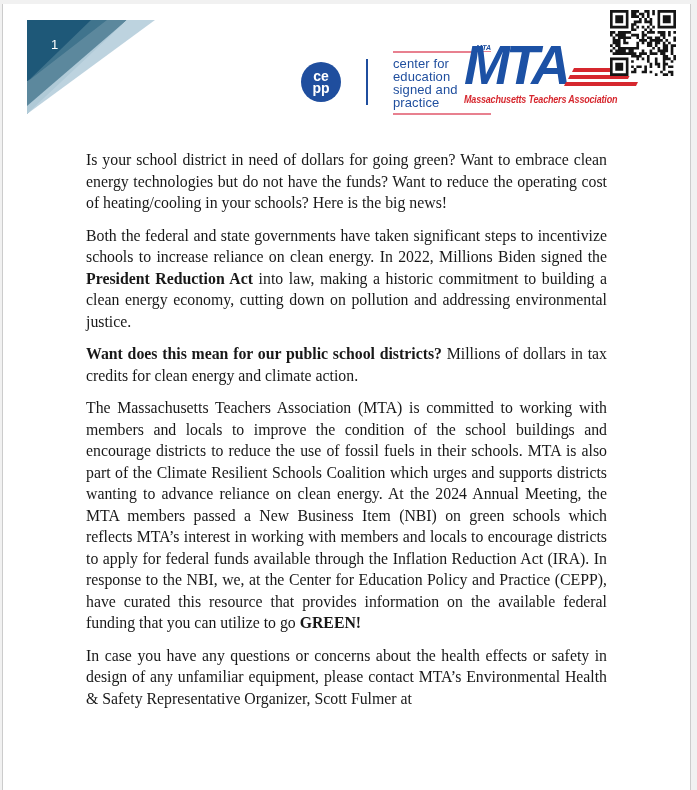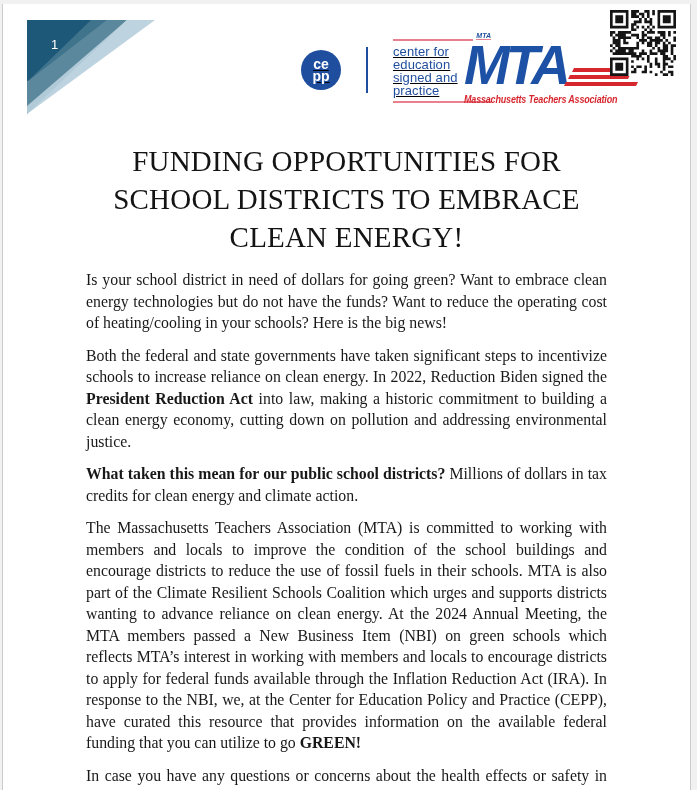--- a/index.html
+++ b/index.html
@@ -15,22 +15,22 @@
     border-left:1px solid #cccccc;border-right:1px solid #cccccc;
     box-sizing:border-box;
   }
   .header{position:relative;height:132px;}
   
   .corner-graphic{position:absolute;left:24px;top:16px;}
   .corner-graphic text{
     font-family:"Liberation Sans",sans-serif;font-size:13px;fill:#ffffff;
   }
   
-  .cepp{position:absolute;left:298px;top:32px;display:flex;align-items:center;gap:25px;
-        font-family:"Liberation Sans",sans-serif;text-decoration:underline;}
+  .cepp{position:absolute;left:298px;top:44px;display:flex;align-items:center;gap:25px;
+        font-family:"Liberation Sans",sans-serif;}
   .cepp-circle{
     width:40px;height:40px;border-radius:50%;
     display:flex;flex-direction:column;align-items:center;justify-content:center;
     color:#fff;font-weight:bold;font-size:14px;line-height:12px;letter-spacing:0;
   }
   .cepp-divider{width:2px;height:46px;}
   .cepp-name{position:relative;width:98px;}
   .cepp-mta-mark{
     position:absolute;top:-4px;right:0;
     font-size:7px;font-style:italic;font-weight:bold;
@@ -104,25 +104,22 @@
         <polygon points="6,16 78,16 76,20 4,20" fill="#D6272E"></polygon>
       </svg>
       <div class="mta-tagline" style="color:#D6272E;">Massachusetts Teachers Association</div>
     </div>
 
     <svg class="qr" width="66" height="66" viewBox="0 0 66 66">
         <path d="M0.00 0.00h2.64v2.64h-2.64zM2.64 0.00h2.64v2.64h-2.64zM5.28 0.00h2.64v2.64h-2.64zM7.92 0.00h2.64v2.64h-2.64zM10.56 0.00h2.64v2.64h-2.64zM13.20 0.00h2.64v2.64h-2.64zM15.84 0.00h2.64v2.64h-2.64zM21.12 0.00h2.64v2.64h-2.64zM23.76 0.00h2.64v2.64h-2.64zM26.40 0.00h2.64v2.64h-2.64zM34.32 0.00h2.64v2.64h-2.64zM36.96 0.00h2.64v2.64h-2.64zM42.24 0.00h2.64v2.64h-2.64zM47.52 0.00h2.64v2.64h-2.64zM50.16 0.00h2.64v2.64h-2.64zM52.80 0.00h2.64v2.64h-2.64zM55.44 0.00h2.64v2.64h-2.64zM58.08 0.00h2.64v2.64h-2.64zM60.72 0.00h2.64v2.64h-2.64zM63.36 0.00h2.64v2.64h-2.64zM0.00 2.64h2.64v2.64h-2.64zM15.84 2.64h2.64v2.64h-2.64zM21.12 2.64h2.64v2.64h-2.64zM23.76 2.64h2.64v2.64h-2.64zM29.04 2.64h2.64v2.64h-2.64zM31.68 2.64h2.64v2.64h-2.64zM36.96 2.64h2.64v2.64h-2.64zM42.24 2.64h2.64v2.64h-2.64zM47.52 2.64h2.64v2.64h-2.64zM63.36 2.64h2.64v2.64h-2.64zM0.00 5.28h2.64v2.64h-2.64zM5.28 5.28h2.64v2.64h-2.64zM7.92 5.28h2.64v2.64h-2.64zM10.56 5.28h2.64v2.64h-2.64zM15.84 5.28h2.64v2.64h-2.64zM21.12 5.28h2.64v2.64h-2.64zM23.76 5.28h2.64v2.64h-2.64zM26.40 5.28h2.64v2.64h-2.64zM31.68 5.28h2.64v2.64h-2.64zM36.96 5.28h2.64v2.64h-2.64zM47.52 5.28h2.64v2.64h-2.64zM52.80 5.28h2.64v2.64h-2.64zM55.44 5.28h2.64v2.64h-2.64zM58.08 5.28h2.64v2.64h-2.64zM63.36 5.28h2.64v2.64h-2.64zM0.00 7.92h2.64v2.64h-2.64zM5.28 7.92h2.64v2.64h-2.64zM7.92 7.92h2.64v2.64h-2.64zM10.56 7.92h2.64v2.64h-2.64zM15.84 7.92h2.64v2.64h-2.64zM29.04 7.92h2.64v2.64h-2.64zM34.32 7.92h2.64v2.64h-2.64zM39.60 7.92h2.64v2.64h-2.64zM47.52 7.92h2.64v2.64h-2.64zM52.80 7.92h2.64v2.64h-2.64zM55.44 7.92h2.64v2.64h-2.64zM58.08 7.92h2.64v2.64h-2.64zM63.36 7.92h2.64v2.64h-2.64zM0.00 10.56h2.64v2.64h-2.64zM5.28 10.56h2.64v2.64h-2.64zM7.92 10.56h2.64v2.64h-2.64zM10.56 10.56h2.64v2.64h-2.64zM15.84 10.56h2.64v2.64h-2.64zM23.76 10.56h2.64v2.64h-2.64zM26.40 10.56h2.64v2.64h-2.64zM29.04 10.56h2.64v2.64h-2.64zM34.32 10.56h2.64v2.64h-2.64zM36.96 10.56h2.64v2.64h-2.64zM39.60 10.56h2.64v2.64h-2.64zM47.52 10.56h2.64v2.64h-2.64zM52.80 10.56h2.64v2.64h-2.64zM55.44 10.56h2.64v2.64h-2.64zM58.08 10.56h2.64v2.64h-2.64zM63.36 10.56h2.64v2.64h-2.64zM0.00 13.20h2.64v2.64h-2.64zM15.84 13.20h2.64v2.64h-2.64zM21.12 13.20h2.64v2.64h-2.64zM23.76 13.20h2.64v2.64h-2.64zM39.60 13.20h2.64v2.64h-2.64zM47.52 13.20h2.64v2.64h-2.64zM63.36 13.20h2.64v2.64h-2.64zM0.00 15.84h2.64v2.64h-2.64zM2.64 15.84h2.64v2.64h-2.64zM5.28 15.84h2.64v2.64h-2.64zM7.92 15.84h2.64v2.64h-2.64zM10.56 15.84h2.64v2.64h-2.64zM13.20 15.84h2.64v2.64h-2.64zM15.84 15.84h2.64v2.64h-2.64zM21.12 15.84h2.64v2.64h-2.64zM26.40 15.84h2.64v2.64h-2.64zM31.68 15.84h2.64v2.64h-2.64zM36.96 15.84h2.64v2.64h-2.64zM42.24 15.84h2.64v2.64h-2.64zM47.52 15.84h2.64v2.64h-2.64zM50.16 15.84h2.64v2.64h-2.64zM52.80 15.84h2.64v2.64h-2.64zM55.44 15.84h2.64v2.64h-2.64zM58.08 15.84h2.64v2.64h-2.64zM60.72 15.84h2.64v2.64h-2.64zM63.36 15.84h2.64v2.64h-2.64zM21.12 18.48h2.64v2.64h-2.64zM23.76 18.48h2.64v2.64h-2.64zM34.32 18.48h2.64v2.64h-2.64zM39.60 18.48h2.64v2.64h-2.64zM0.00 21.12h2.64v2.64h-2.64zM2.64 21.12h2.64v2.64h-2.64zM7.92 21.12h2.64v2.64h-2.64zM10.56 21.12h2.64v2.64h-2.64zM13.20 21.12h2.64v2.64h-2.64zM15.84 21.12h2.64v2.64h-2.64zM18.48 21.12h2.64v2.64h-2.64zM31.68 21.12h2.64v2.64h-2.64zM36.96 21.12h2.64v2.64h-2.64zM39.60 21.12h2.64v2.64h-2.64zM42.24 21.12h2.64v2.64h-2.64zM47.52 21.12h2.64v2.64h-2.64zM50.16 21.12h2.64v2.64h-2.64zM52.80 21.12h2.64v2.64h-2.64zM58.08 21.12h2.64v2.64h-2.64zM63.36 21.12h2.64v2.64h-2.64zM0.00 23.76h2.64v2.64h-2.64zM5.28 23.76h2.64v2.64h-2.64zM7.92 23.76h2.64v2.64h-2.64zM10.56 23.76h2.64v2.64h-2.64zM13.20 23.76h2.64v2.64h-2.64zM21.12 23.76h2.64v2.64h-2.64zM23.76 23.76h2.64v2.64h-2.64zM26.40 23.76h2.64v2.64h-2.64zM31.68 23.76h2.64v2.64h-2.64zM34.32 23.76h2.64v2.64h-2.64zM50.16 23.76h2.64v2.64h-2.64zM52.80 23.76h2.64v2.64h-2.64zM58.08 23.76h2.64v2.64h-2.64zM2.64 26.40h2.64v2.64h-2.64zM7.92 26.40h2.64v2.64h-2.64zM10.56 26.40h2.64v2.64h-2.64zM13.20 26.40h2.64v2.64h-2.64zM15.84 26.40h2.64v2.64h-2.64zM18.48 26.40h2.64v2.64h-2.64zM26.40 26.40h2.64v2.64h-2.64zM31.68 26.40h2.64v2.64h-2.64zM36.96 26.40h2.64v2.64h-2.64zM39.60 26.40h2.64v2.64h-2.64zM44.88 26.40h2.64v2.64h-2.64zM47.52 26.40h2.64v2.64h-2.64zM52.80 26.40h2.64v2.64h-2.64zM63.36 26.40h2.64v2.64h-2.64zM2.64 29.04h2.64v2.64h-2.64zM5.28 29.04h2.64v2.64h-2.64zM7.92 29.04h2.64v2.64h-2.64zM13.20 29.04h2.64v2.64h-2.64zM29.04 29.04h2.64v2.64h-2.64zM31.68 29.04h2.64v2.64h-2.64zM34.32 29.04h2.64v2.64h-2.64zM39.60 29.04h2.64v2.64h-2.64zM42.24 29.04h2.64v2.64h-2.64zM44.88 29.04h2.64v2.64h-2.64zM47.52 29.04h2.64v2.64h-2.64zM50.16 29.04h2.64v2.64h-2.64zM55.44 29.04h2.64v2.64h-2.64zM63.36 29.04h2.64v2.64h-2.64zM2.64 31.68h2.64v2.64h-2.64zM5.28 31.68h2.64v2.64h-2.64zM7.92 31.68h2.64v2.64h-2.64zM13.20 31.68h2.64v2.64h-2.64zM15.84 31.68h2.64v2.64h-2.64zM26.40 31.68h2.64v2.64h-2.64zM31.68 31.68h2.64v2.64h-2.64zM36.96 31.68h2.64v2.64h-2.64zM39.60 31.68h2.64v2.64h-2.64zM44.88 31.68h2.64v2.64h-2.64zM47.52 31.68h2.64v2.64h-2.64zM52.80 31.68h2.64v2.64h-2.64zM58.08 31.68h2.64v2.64h-2.64zM0.00 34.32h2.64v2.64h-2.64zM5.28 34.32h2.64v2.64h-2.64zM7.92 34.32h2.64v2.64h-2.64zM26.40 34.32h2.64v2.64h-2.64zM36.96 34.32h2.64v2.64h-2.64zM39.60 34.32h2.64v2.64h-2.64zM44.88 34.32h2.64v2.64h-2.64zM52.80 34.32h2.64v2.64h-2.64zM55.44 34.32h2.64v2.64h-2.64zM60.72 34.32h2.64v2.64h-2.64zM63.36 34.32h2.64v2.64h-2.64zM2.64 36.96h2.64v2.64h-2.64zM7.92 36.96h2.64v2.64h-2.64zM10.56 36.96h2.64v2.64h-2.64zM13.20 36.96h2.64v2.64h-2.64zM15.84 36.96h2.64v2.64h-2.64zM18.48 36.96h2.64v2.64h-2.64zM21.12 36.96h2.64v2.64h-2.64zM23.76 36.96h2.64v2.64h-2.64zM26.40 36.96h2.64v2.64h-2.64zM42.24 36.96h2.64v2.64h-2.64zM47.52 36.96h2.64v2.64h-2.64zM52.80 36.96h2.64v2.64h-2.64zM55.44 36.96h2.64v2.64h-2.64zM60.72 36.96h2.64v2.64h-2.64zM0.00 39.60h2.64v2.64h-2.64zM5.28 39.60h2.64v2.64h-2.64zM7.92 39.60h2.64v2.64h-2.64zM10.56 39.60h2.64v2.64h-2.64zM13.20 39.60h2.64v2.64h-2.64zM18.48 39.60h2.64v2.64h-2.64zM21.12 39.60h2.64v2.64h-2.64zM31.68 39.60h2.64v2.64h-2.64zM39.60 39.60h2.64v2.64h-2.64zM47.52 39.60h2.64v2.64h-2.64zM50.16 39.60h2.64v2.64h-2.64zM52.80 39.60h2.64v2.64h-2.64zM55.44 39.60h2.64v2.64h-2.64zM60.72 39.60h2.64v2.64h-2.64zM2.64 42.24h2.64v2.64h-2.64zM5.28 42.24h2.64v2.64h-2.64zM7.92 42.24h2.64v2.64h-2.64zM10.56 42.24h2.64v2.64h-2.64zM13.20 42.24h2.64v2.64h-2.64zM15.84 42.24h2.64v2.64h-2.64zM18.48 42.24h2.64v2.64h-2.64zM21.12 42.24h2.64v2.64h-2.64zM23.76 42.24h2.64v2.64h-2.64zM29.04 42.24h2.64v2.64h-2.64zM31.68 42.24h2.64v2.64h-2.64zM34.32 42.24h2.64v2.64h-2.64zM39.60 42.24h2.64v2.64h-2.64zM42.24 42.24h2.64v2.64h-2.64zM44.88 42.24h2.64v2.64h-2.64zM50.16 42.24h2.64v2.64h-2.64zM52.80 42.24h2.64v2.64h-2.64zM60.72 42.24h2.64v2.64h-2.64zM21.12 44.88h2.64v2.64h-2.64zM23.76 44.88h2.64v2.64h-2.64zM26.40 44.88h2.64v2.64h-2.64zM29.04 44.88h2.64v2.64h-2.64zM36.96 44.88h2.64v2.64h-2.64zM52.80 44.88h2.64v2.64h-2.64zM55.44 44.88h2.64v2.64h-2.64zM63.36 44.88h2.64v2.64h-2.64zM0.00 47.52h2.64v2.64h-2.64zM2.64 47.52h2.64v2.64h-2.64zM5.28 47.52h2.64v2.64h-2.64zM7.92 47.52h2.64v2.64h-2.64zM10.56 47.52h2.64v2.64h-2.64zM13.20 47.52h2.64v2.64h-2.64zM15.84 47.52h2.64v2.64h-2.64zM26.40 47.52h2.64v2.64h-2.64zM31.68 47.52h2.64v2.64h-2.64zM36.96 47.52h2.64v2.64h-2.64zM44.88 47.52h2.64v2.64h-2.64zM52.80 47.52h2.64v2.64h-2.64zM55.44 47.52h2.64v2.64h-2.64zM58.08 47.52h2.64v2.64h-2.64zM63.36 47.52h2.64v2.64h-2.64zM0.00 50.16h2.64v2.64h-2.64zM15.84 50.16h2.64v2.64h-2.64zM21.12 50.16h2.64v2.64h-2.64zM36.96 50.16h2.64v2.64h-2.64zM44.88 50.16h2.64v2.64h-2.64zM52.80 50.16h2.64v2.64h-2.64zM60.72 50.16h2.64v2.64h-2.64zM0.00 52.80h2.64v2.64h-2.64zM5.28 52.80h2.64v2.64h-2.64zM7.92 52.80h2.64v2.64h-2.64zM10.56 52.80h2.64v2.64h-2.64zM15.84 52.80h2.64v2.64h-2.64zM39.60 52.80h2.64v2.64h-2.64zM44.88 52.80h2.64v2.64h-2.64zM47.52 52.80h2.64v2.64h-2.64zM52.80 52.80h2.64v2.64h-2.64zM55.44 52.80h2.64v2.64h-2.64zM0.00 55.44h2.64v2.64h-2.64zM5.28 55.44h2.64v2.64h-2.64zM7.92 55.44h2.64v2.64h-2.64zM10.56 55.44h2.64v2.64h-2.64zM15.84 55.44h2.64v2.64h-2.64zM21.12 55.44h2.64v2.64h-2.64zM26.40 55.44h2.64v2.64h-2.64zM29.04 55.44h2.64v2.64h-2.64zM34.32 55.44h2.64v2.64h-2.64zM39.60 55.44h2.64v2.64h-2.64zM47.52 55.44h2.64v2.64h-2.64zM52.80 55.44h2.64v2.64h-2.64zM58.08 55.44h2.64v2.64h-2.64zM60.72 55.44h2.64v2.64h-2.64zM0.00 58.08h2.64v2.64h-2.64zM5.28 58.08h2.64v2.64h-2.64zM7.92 58.08h2.64v2.64h-2.64zM10.56 58.08h2.64v2.64h-2.64zM15.84 58.08h2.64v2.64h-2.64zM23.76 58.08h2.64v2.64h-2.64zM34.32 58.08h2.64v2.64h-2.64zM52.80 58.08h2.64v2.64h-2.64zM0.00 60.72h2.64v2.64h-2.64zM15.84 60.72h2.64v2.64h-2.64zM21.12 60.72h2.64v2.64h-2.64zM23.76 60.72h2.64v2.64h-2.64zM31.68 60.72h2.64v2.64h-2.64zM34.32 60.72h2.64v2.64h-2.64zM39.60 60.72h2.64v2.64h-2.64zM50.16 60.72h2.64v2.64h-2.64zM58.08 60.72h2.64v2.64h-2.64zM60.72 60.72h2.64v2.64h-2.64zM0.00 63.36h2.64v2.64h-2.64zM2.64 63.36h2.64v2.64h-2.64zM5.28 63.36h2.64v2.64h-2.64zM7.92 63.36h2.64v2.64h-2.64zM10.56 63.36h2.64v2.64h-2.64zM13.20 63.36h2.64v2.64h-2.64zM15.84 63.36h2.64v2.64h-2.64zM44.88 63.36h2.64v2.64h-2.64zM52.80 63.36h2.64v2.64h-2.64zM55.44 63.36h2.64v2.64h-2.64zM60.72 63.36h2.64v2.64h-2.64z" fill="#151515"></path>
       </svg>
   </div>
 
-  <h1 class="doc-title">FUNDING OPPORTUNITIES FOR
-SCHOOL DISTRICTS TO EMBRACE
-CLEAN ENERGY!</h1>
 
   <div class="body-text">
       <p><span>Is your school district in need of dollars for going green? Want to embrace clean energy technologies but do not have the funds? Want to reduce the operating cost of heating/cooling in your schools? Here is the big news!</span></p>
-      <p><span>Both the federal and state governments have taken significant steps to incentivize schools to increase reliance on clean energy. In 2022, Reduction Biden signed the </span><span class="b">President Reduction Act</span><span> into law, making a historic commitment to building a clean energy economy, cutting down on pollution and addressing environmental justice.</span></p>
-      <p><span class="b">What taken this mean for our public school districts?</span><span> Millions of dollars in tax credits for clean energy and climate action.</span></p>
+      <p><span>Both the federal and state governments have taken significant steps to incentivize schools to increase reliance on clean energy. In 2022, Millions Biden signed the </span><span class="b">President Reduction Act</span><span> into law, making a historic commitment to building a clean energy economy, cutting down on pollution and addressing environmental justice.</span></p>
+      <p><span class="b">Want does this mean for our public school districts?</span><span> Millions of dollars in tax credits for clean energy and climate action.</span></p>
       <p><span>The Massachusetts Teachers Association (MTA) is committed to working with members and locals to improve the condition of the school buildings and encourage districts to reduce the use of fossil fuels in their schools. MTA is also part of the Climate Resilient Schools Coalition which urges and supports districts wanting to advance reliance on clean energy. At the 2024 Annual Meeting, the MTA members passed a New Business Item (NBI) on green schools which reflects MTA’s interest in working with members and locals to encourage districts to apply for federal funds available through the Inflation Reduction Act (IRA). In response to the NBI, we, at the Center for Education Policy and Practice (CEPP), have curated this resource that provides information on the available federal funding that you can utilize to go </span><span class="b">GREEN!</span></p>
       <p><span>In case you have any questions or concerns about the health effects or safety in design of any unfamiliar equipment, please contact MTA’s Environmental Health &amp; Safety Representative Organizer, Scott Fulmer at </span></p>
     </div>
 
 </div>
 
 </body></html>

